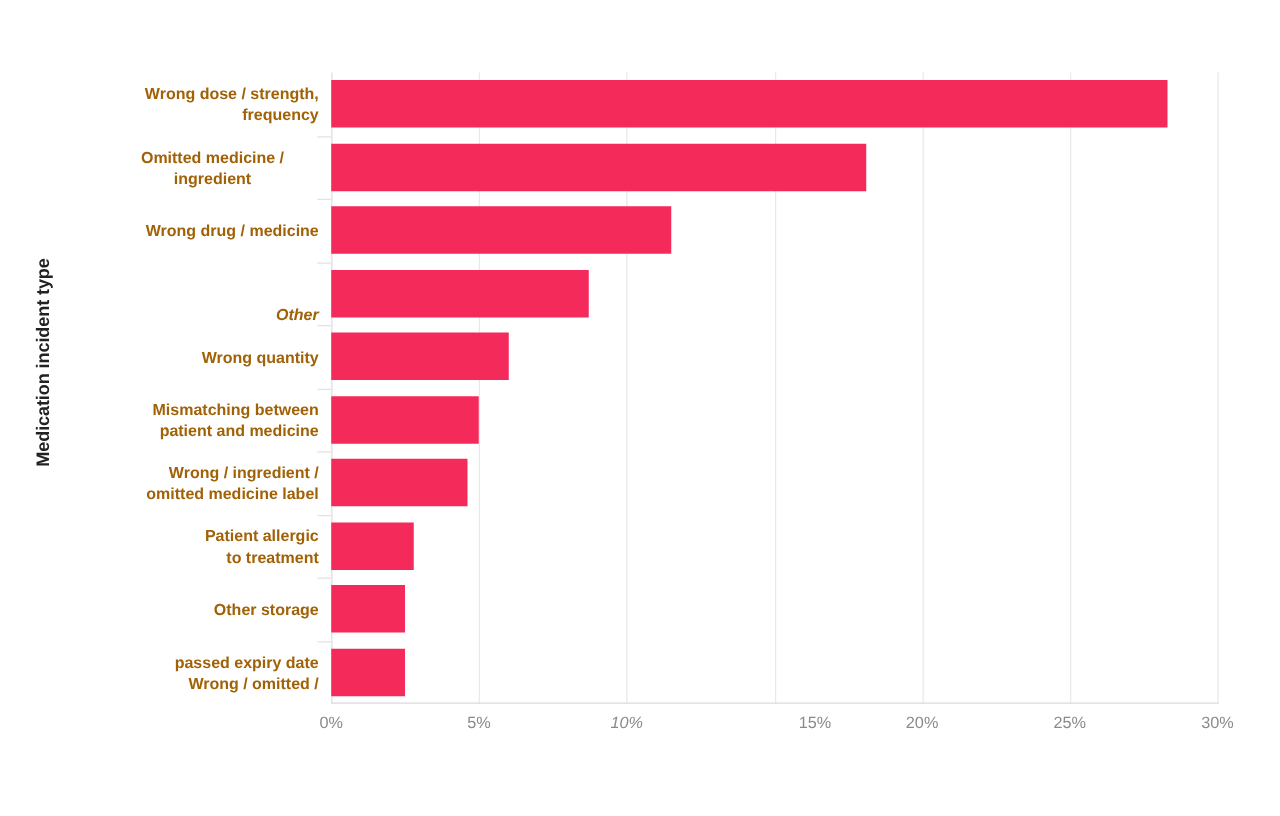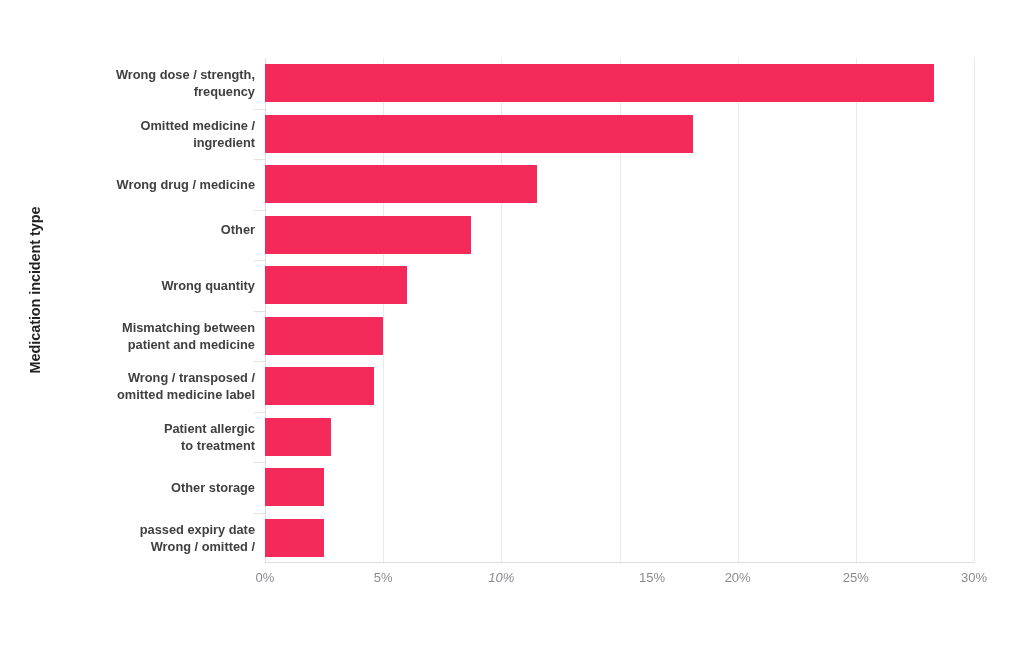--- a/index.html
+++ b/index.html
@@ -83,21 +83,21 @@
     height: 38px;
     background: #f42a5b;
   }
   .cat-label-box {
     position: absolute;
     left: 85px;
     width: 170px;
     text-align: right;
     font-size: 12.8px;
     font-weight: bold;
-    color: #404040;
+    color: #a16207;
     line-height: 17px;
   }
 
   
   .y-tick {
     position: absolute;
     left: 254px;
     width: 11px;
     height: 1px;
     background: #e2e2e6;
@@ -122,39 +122,39 @@
 
   <div id="y-axis-title">
     <span class="vtext">Medication incident type</span>
   </div>
 
   <div id="category-labels">
       <div class="cat-label-box" style="top: 66.25px;">
         <div>Wrong dose / strength,</div>
         <div>frequency</div>
       </div>
-      <div class="cat-label-box" style="top: 116.75px;">
+      <div class="cat-label-box" style="top: 116.75px; text-align: center;">
         <div>Omitted medicine /</div>
         <div>ingredient</div>
       </div>
       <div class="cat-label-box" style="top: 175.75px;">
         <div>Wrong drug / medicine</div>
       </div>
-      <div class="cat-label-box" style="top: 221px;">
+      <div class="cat-label-box" style="top: 243px; font-style: italic;">
         <div>Other</div>
       </div>
       <div class="cat-label-box" style="top: 276.75px;">
         <div>Wrong quantity</div>
       </div>
       <div class="cat-label-box" style="top: 318.75px;">
         <div>Mismatching between</div>
         <div>patient and medicine</div>
       </div>
       <div class="cat-label-box" style="top: 369.25px;">
-        <div>Wrong / transposed /</div>
+        <div>Wrong / ingredient /</div>
         <div>omitted medicine label</div>
       </div>
       <div class="cat-label-box" style="top: 419.75px;">
         <div>Patient allergic</div>
         <div>to treatment</div>
       </div>
       <div class="cat-label-box" style="top: 478.75px;">
         <div>Other storage</div>
       </div>
       <div class="cat-label-box" style="top: 520.75px;">

